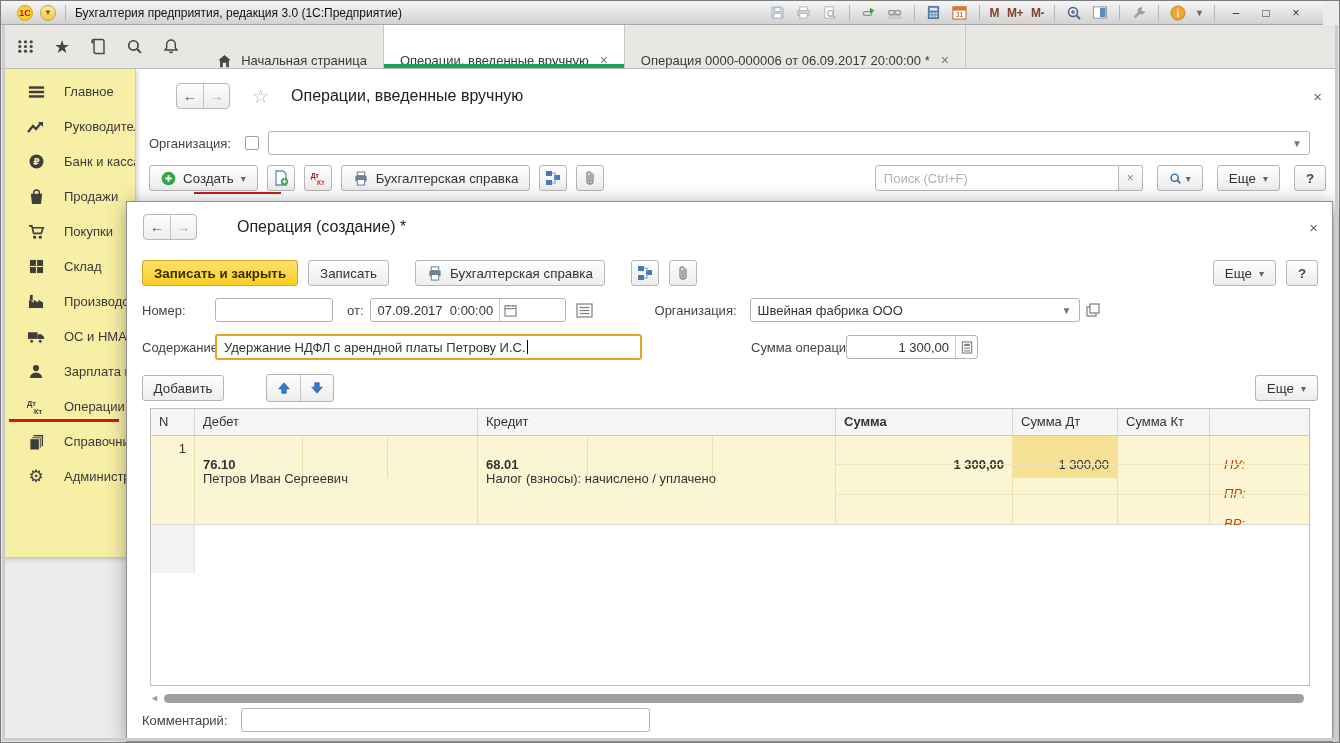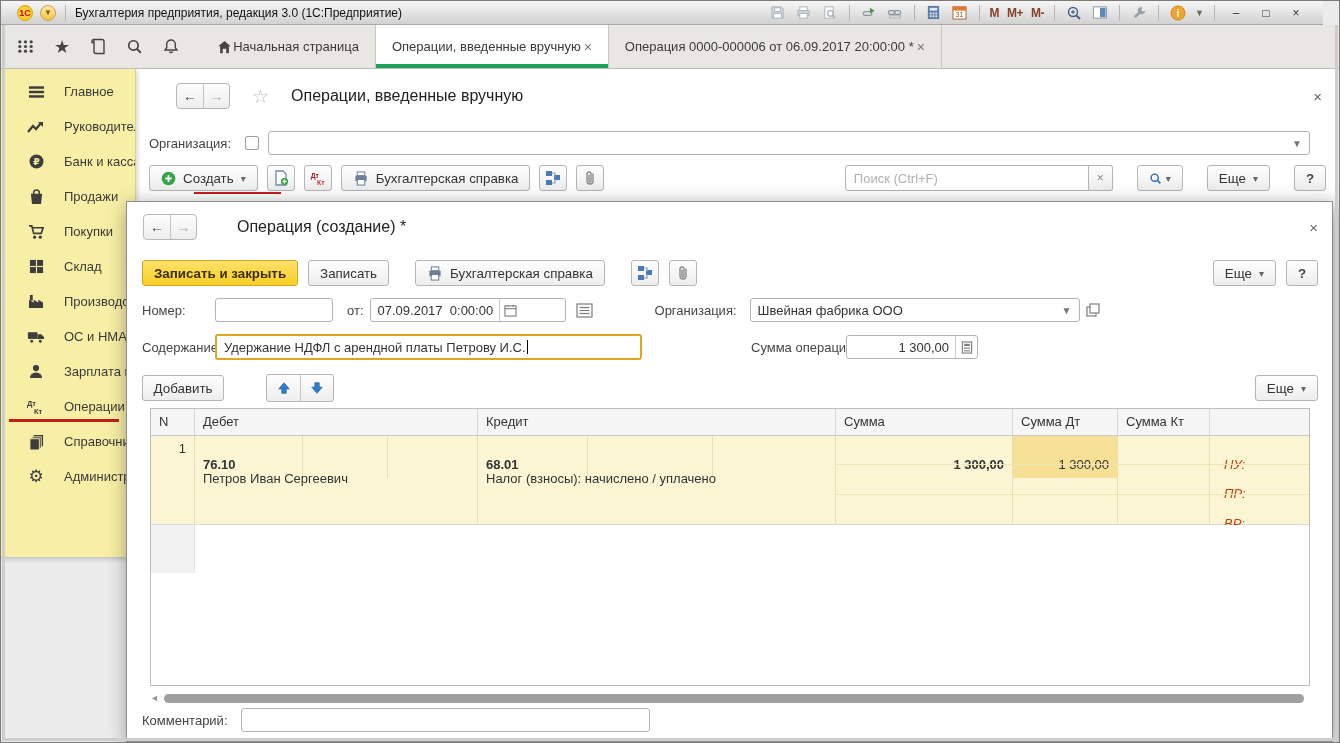--- a/index.html
+++ b/index.html
@@ -13,21 +13,21 @@
   .logo1c{width:16px;height:16px;border-radius:50%;background:radial-gradient(circle at 35% 35%,#ffd24d,#f7c520);color:#c41212;font-weight:bold;font-size:9px;display:flex;align-items:center;justify-content:center;border:1px solid #d9a800}
   .logodd{width:16px;height:16px;border-radius:50%;background:linear-gradient(#ffe9a8,#f3c64a);border:1px solid #c9a23a;color:#7c5a00;font-size:8px;display:flex;align-items:center;justify-content:center}
   .tb-sep{width:1px;height:16px;background:#b5b5b5;margin:0 2px}
   .tb-right{margin-left:auto;display:flex;align-items:center;gap:8px}
   .tb-ic{display:flex;align-items:center;justify-content:center;width:18px;height:18px}
   .m-btn{font-weight:bold;color:#83422c;font-size:12px;letter-spacing:-.5px}
   .winbtn{width:22px;text-align:center;color:#333;font-size:12px}
   
   .tabbar{position:absolute;top:24px;left:0;right:0;height:44px;background:#e9e7e4;border-bottom:1px solid #bcbcbc;display:flex;align-items:stretch;z-index:5}
   .tools{display:flex;align-items:center;gap:20px;padding:0 22px 0 16px}
-  .tab{display:flex;align-items:center;gap:1px;padding:0 16px;border-right:1px solid #c6c6c6;color:#3a3a3a;position:relative;white-space:nowrap}
+  .tab{display:flex;align-items:flex-end;gap:9px;padding:0 16px;border-right:1px solid #c6c6c6;color:#3a3a3a;position:relative;white-space:nowrap}
   .tab:first-of-type{border-left:1px solid #c6c6c6}
   .tab.active{background:#fff}
   .tab.active::after{content:"";position:absolute;left:0;right:0;bottom:0;height:4px;background:#1ba158}
   .tab .x{color:#777;font-size:14px;margin-left:2px}
   
   .workspace{position:absolute;top:68px;left:0;right:0;bottom:0}
   .sidebar{position:absolute;left:0;top:0;width:135px;height:489px;background:#f8efa6;border-right:1px solid #ddd28b;border-bottom:1px solid #c9c9c9;box-shadow:2px 2px 4px rgba(0,0,0,.15);padding-top:5px;overflow:hidden;z-index:2}
   .sb-item{height:35px;display:flex;align-items:center;gap:17px;padding-left:24px;white-space:nowrap;color:#3a3a3a;font-size:13px}
   .sb-ico{width:22px;min-width:22px;display:flex;align-items:center;justify-content:center;color:#3d3d3d}
   .sb-underline{position:absolute;left:8px;top:350px;width:110px;height:3px;background:#c41b1b;z-index:3}
@@ -44,21 +44,21 @@
   .lf-org .lbl{color:#444}
   .checkbox{width:14px;height:14px;border:1px solid #9f9f9f;background:#fff;border-radius:2px;margin-left:14px}
   .combo{height:24px;border:1px solid #b3b3b3;border-radius:3px;background:#fff;display:flex;align-items:center}
   .combo .dd{margin-left:auto;color:#777;font-size:10px;padding:0 7px;align-self:center}
   .lf-combo{flex:1;margin-left:9px;margin-right:12px}
   .lf-tools{display:flex;align-items:center;margin:10px 10px 0 13px;gap:9px;position:relative}
   .btn{height:26px;display:inline-flex;align-items:center;gap:7px;padding:0 11px;border:1px solid #b5b5b5;border-radius:3px;background:linear-gradient(#fefefe,#ededed);color:#333;white-space:nowrap}
   .btn .dd{font-size:10px;color:#666}
   .iconbtn{width:28px;justify-content:center;padding:0}
   .redline{position:absolute;left:45px;top:27px;width:87px;height:2px;background:#c61c1c}
-  .searchwrap{margin-left:auto;display:flex;align-items:flex-end;gap:24px}
+  .searchwrap{margin-left:auto;display:flex;align-items:flex-end;gap:14px}
   .searchbox{display:flex;align-items:stretch}
   .searchinput{width:244px;height:26px;border:1px solid #b5b5b5;border-radius:3px 0 0 3px;padding:0 8px;font-size:13px;color:#333;outline:none}
   .searchinput::placeholder{color:#b0b0b0}
   .searchx{width:24px;border:1px solid #b5b5b5;border-left:none;border-radius:0 3px 3px 0;background:linear-gradient(#fefefe,#ededed);color:#888;display:flex;align-items:center;justify-content:center;font-size:12px}
   .qmark{width:32px;justify-content:center;font-weight:bold;color:#444}
   
   .modal{position:absolute;left:125px;top:132px;width:1207px;height:541px;background:#fff;border:1px solid #909090;box-shadow:3px 5px 20px rgba(0,0,0,.45);z-index:30}
   .md-head{display:flex;align-items:center;margin:12px 14px 0 16px}
   .md-title{font-size:16px;color:#222;margin-left:40px}
   .md-toolbar{display:flex;align-items:center;gap:10px;margin:20px 14px 0 15px}
@@ -72,21 +72,21 @@
   .caret{display:inline-block;width:1px;height:14px;background:#000;margin-left:1px;vertical-align:-2px}
   .addrow{display:flex;align-items:center;margin:14px 14px 0 15px}
   .arrgrp{display:flex;margin-left:42px;border:1px solid #b5b5b5;border-radius:3px;overflow:hidden;background:linear-gradient(#fefefe,#ededed)}
   .arrgrp .ab{width:33px;height:26px;display:flex;align-items:center;justify-content:center}
   .arrgrp .ab+.ab{border-left:1px solid #c4c4c4}
   
   .optable{margin:6px 23px 0 23px;width:1160px;border:1px solid #bdbdbd}
   .thead{display:flex;height:27px;background:#f5f5f5;border-bottom:1px solid #c9c9c9;color:#333}
   .th{padding:5px 8px;border-right:1px solid #d7d7d7;overflow:hidden;white-space:nowrap}
   .th:last-child{border-right:none}
-  .th1{width:44px}.th2{width:283px}.th3{width:358px}.th4{width:177px;font-weight:normal}.th5{width:105px}.th6{width:92px}.th7{flex:1}
+  .th1{width:44px}.th2{width:283px}.th3{width:358px}.th4{width:177px;font-weight:bold}.th5{width:105px}.th6{width:92px}.th7{flex:1}
   .trow{display:grid;grid-template-columns:44px 108px 85px 90px 110px 125px 123px 177px 105px 92px 1fr;grid-template-rows:28px 30px 30px;background:#fcf5d4;border-bottom:1px solid #d9d9d9}
   .cell{padding:21px 8px;border-right:1px solid #ebdfad;overflow:hidden;white-space:nowrap}
   .acct{font-weight:bold}
   .num{text-align:right}
   .sel{background:#f5e096}
   .taxlbl{font-style:italic;color:#c2410c;padding-left:14px}
   .bt{border-top:1px solid #f0e5b8}
   .c-n{grid-area:1/1/4/2;text-align:right;padding:5px 8px}
   .c-dan{grid-area:2/2/4/5;padding:7px 8px;border-right:1px solid #ebdfad}
   .c-can{grid-area:2/5/4/8;padding:7px 8px;border-right:1px solid #ebdfad}

